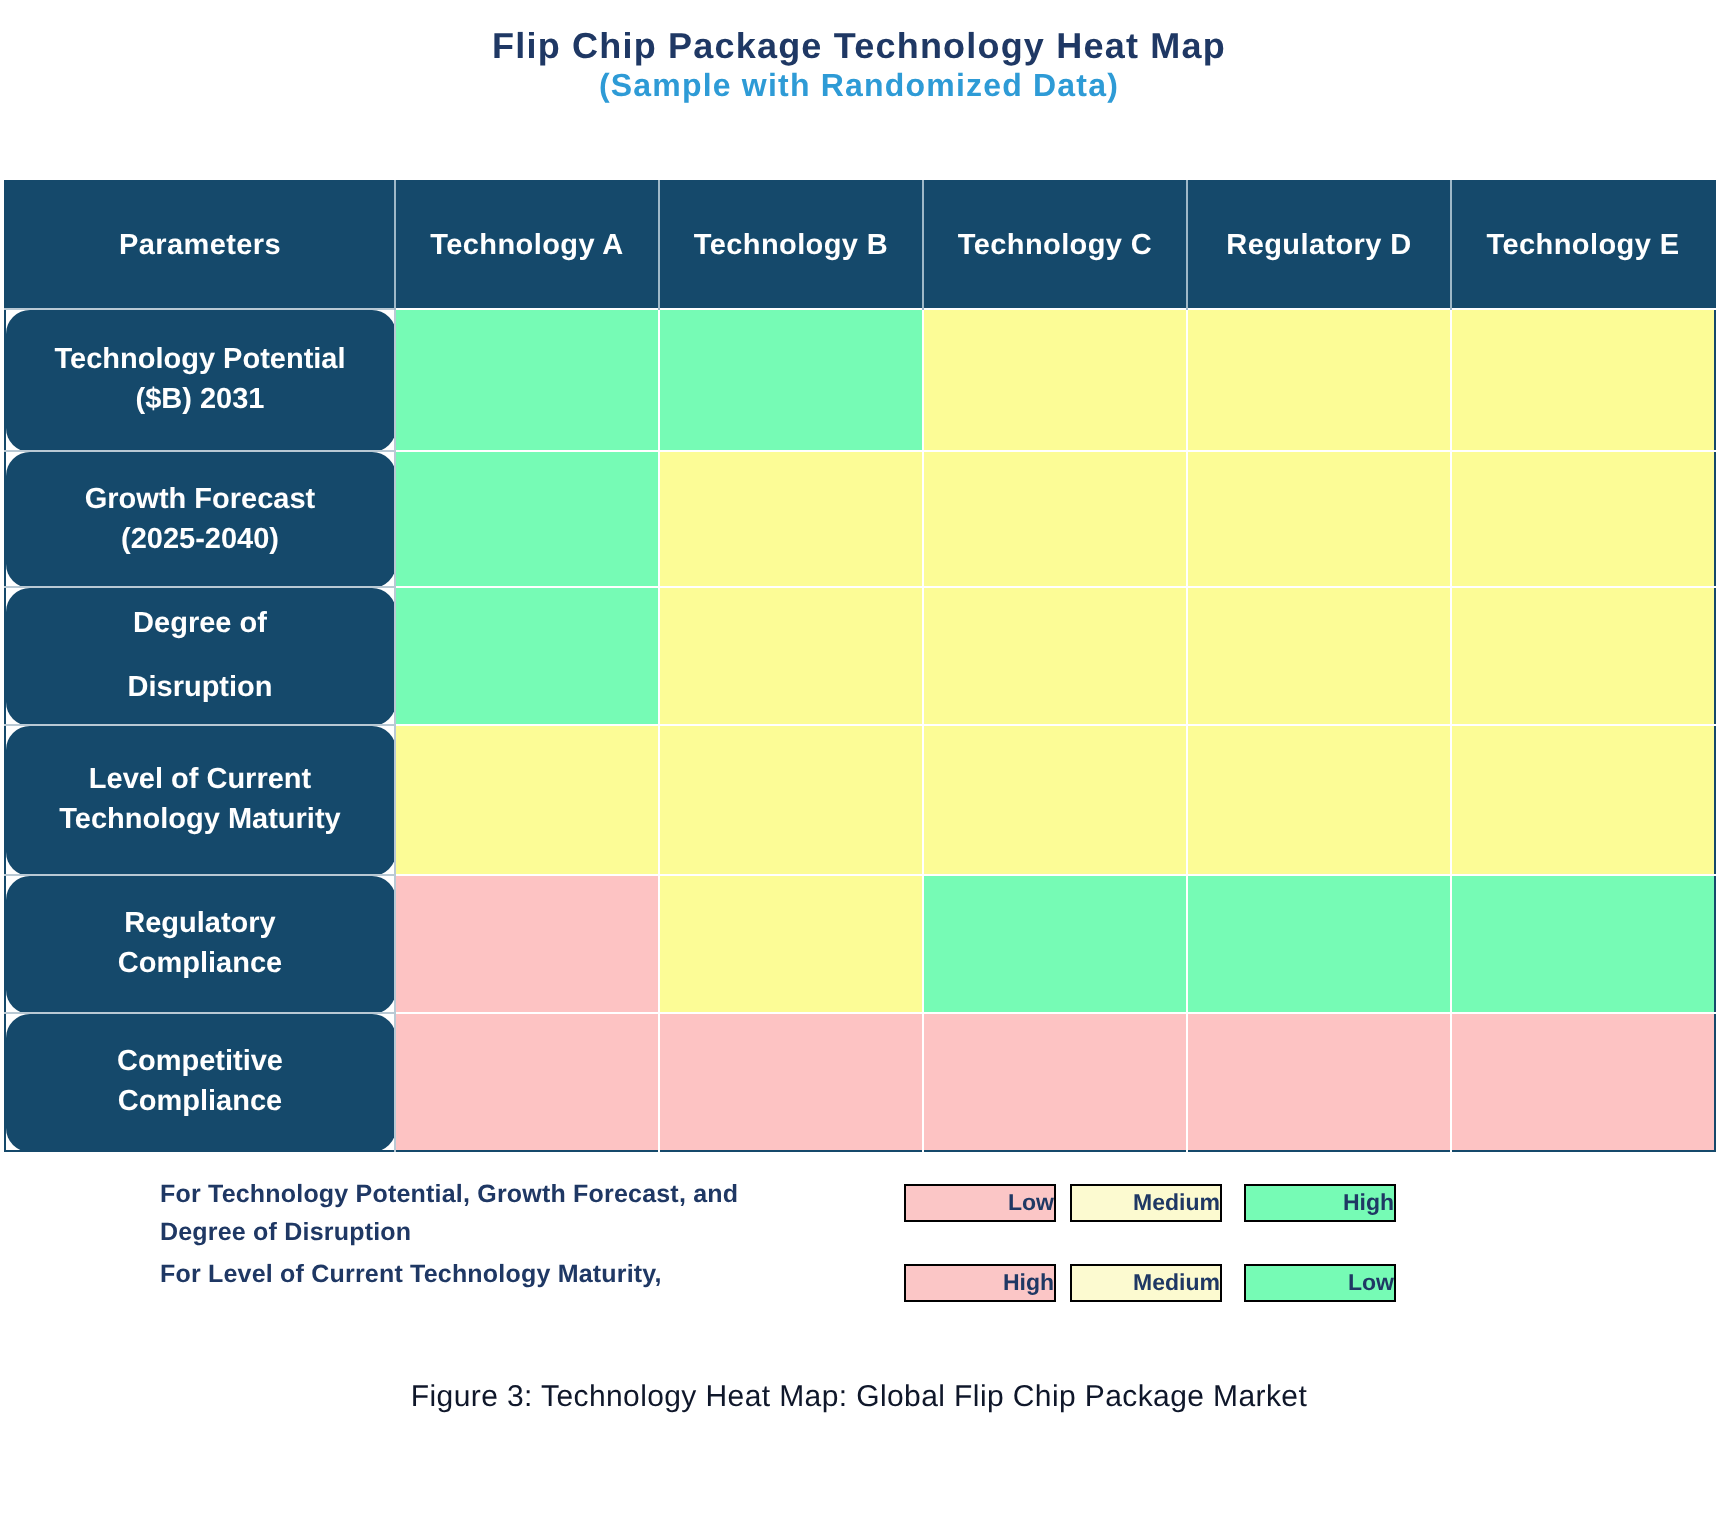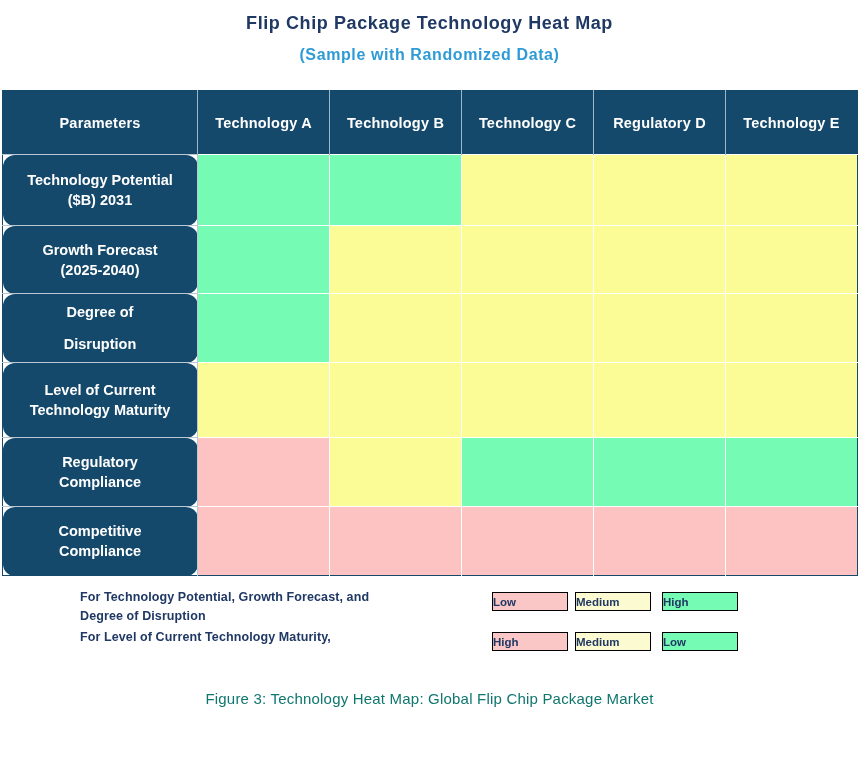--- a/index.html
+++ b/index.html
@@ -27,21 +27,20 @@
     color: #1f3864;
     letter-spacing: 0.6px;
     line-height: 22px;
   }
   #subtitle {
     font-size: 16px;
     font-weight: bold;
     color: #2e9bd6;
     letter-spacing: 0.6px;
     line-height: 20px;
-    margin-top: 11px;
   }
 
   
   #heatmap-wrap {
     position: absolute;
     left: 2px;
     top: 90px;
     width: 855px;
   }
   table.heatmap {
@@ -129,38 +128,37 @@
     top: 4px;
   }
   .swatch {
     position: absolute;
     width: 76px;
     height: 19px;
     border: 1px solid #000000;
     font-size: 11.5px;
     font-weight: bold;
     color: #1f3864;
-    text-align: left;
+    text-align: right;
     line-height: 19px;
     box-sizing: border-box;
-    margin-left: 40px;
   }
   .swatch.s1 { left: 0px; }
   .swatch.s2 { left: 83px; }
   .swatch.s3 { left: 170px; }
 
   
   #caption {
     position: absolute;
     left: 0;
     top: 690px;
     width: 859px;
     text-align: center;
     font-size: 15px;
-    color: #0f766e;
+    color: #0f172a;
     letter-spacing: 0.2px;
   }
 </style>
 </head>
 <body>
 
 <div id="title-block">
   <div id="main-title">Flip Chip Package Technology Heat Map</div>
   <div id="subtitle">(Sample with Randomized Data)</div>
 </div>

